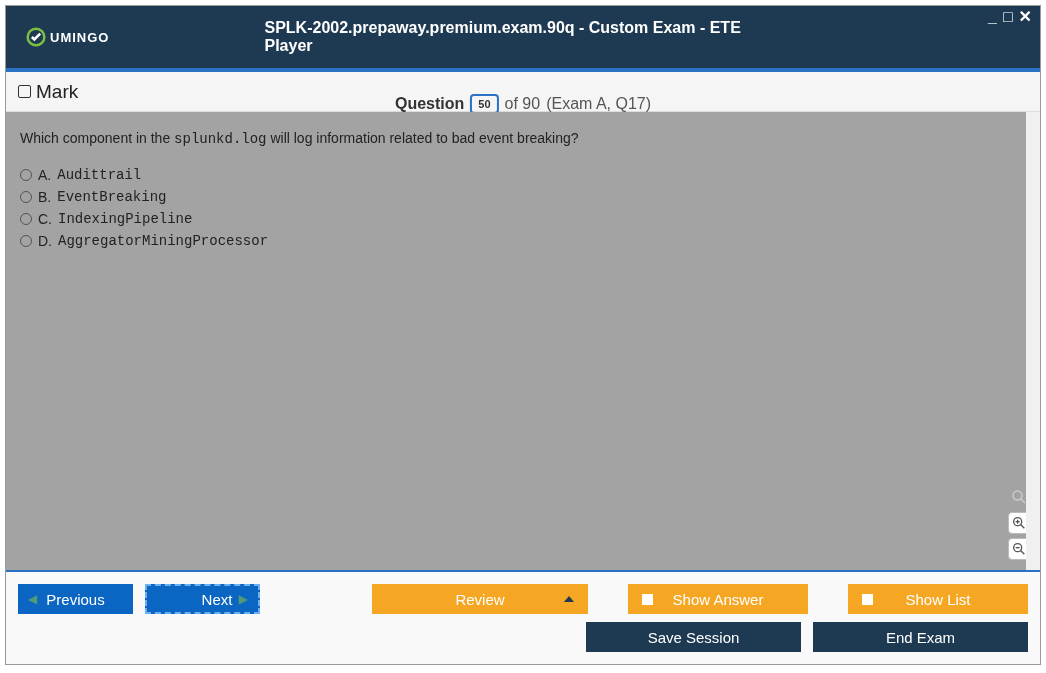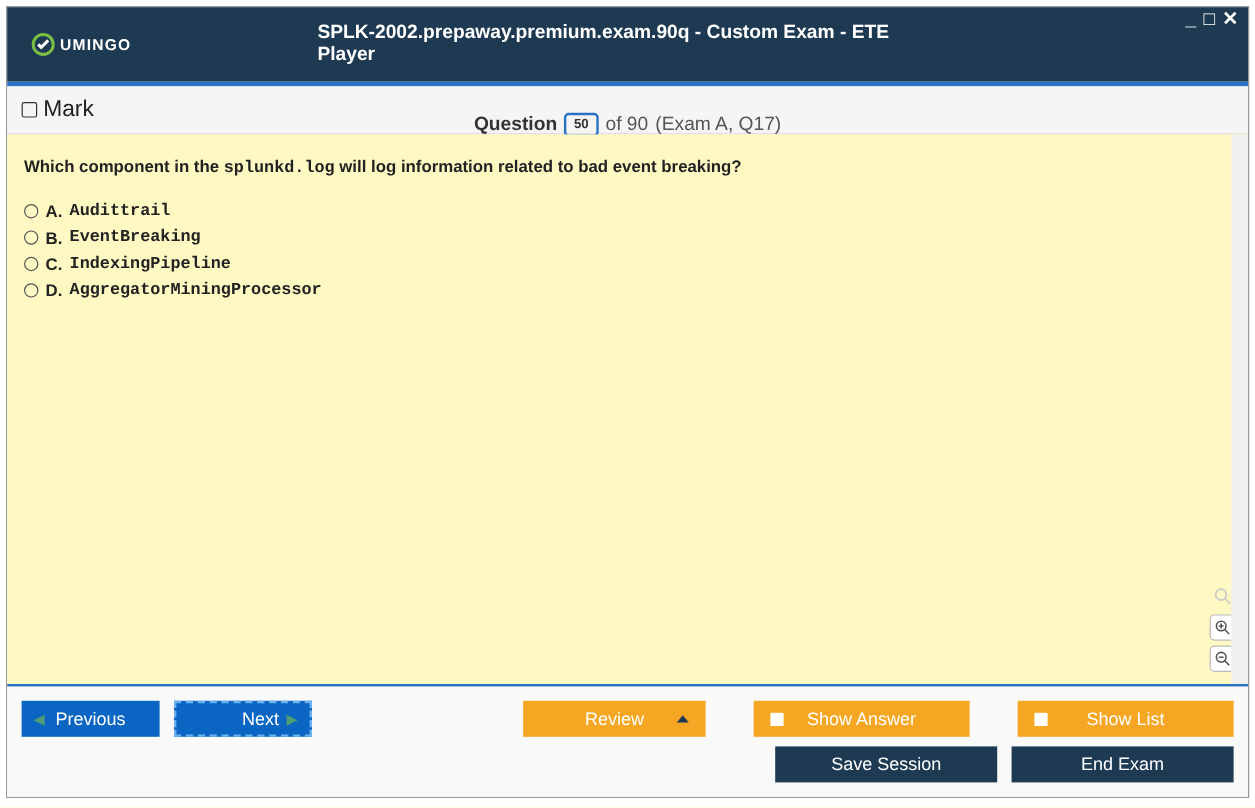--- a/index.html
+++ b/index.html
@@ -114,25 +114,24 @@
 .q-num-box {
   border: 2px solid #2a72c4;
   border-radius: 4px;
   padding: 2px 6px;
   color: #333;
   font-weight: bold;
   font-size: 11px;
 }
 .content {
   flex: 1;
-  background: #fef9c3;
+  background: #a3a3a3;
   padding: 18px 14px;
   position: relative;
   overflow: hidden;
-  font-weight: bold;
 }
 .question-text {
   font-size: 14px;
   color: #222;
   margin-bottom: 20px;
 }
 .mono { font-family: "Courier New", monospace; }
 .options { display: flex; flex-direction: column; gap: 6px; }
 .option {
   display: flex;
@@ -213,21 +212,21 @@
   width: 115px;
   background: #0a66c2;
   gap: 8px;
 }
 .btn-next { border: 2px dashed #6bb0f0; padding-left: 29px; }
 .btn-chevron { font-size: 12px; opacity: 0.6; }
 .btn-prev .btn-chevron.left, .btn-next .btn-chevron.left { color: #7bc043; position: absolute; left: 10px; }
 .btn-prev .btn-chevron.right, .btn-next .btn-chevron.right { color: #7bc043; position: absolute; right: 10px; }
 .spacer { flex: 1; }
 .btn-review {
-  width: 152px;
+  width: 216px;
   background: #f5a623;
   position: relative;
 }
 .btn-review .tri {
   position: absolute;
   right: 14px;
   width: 0; height: 0;
   border-left: 5px solid transparent;
   border-right: 5px solid transparent;
   border-bottom: 6px solid #1e3a52;
@@ -238,21 +237,21 @@
   position: relative;
   margin-left: 28px;
 }
 .btn-show .sq {
   position: absolute;
   left: 14px;
   width: 11px; height: 11px;
   background: #fff;
 }
 .btn-dark {
-  width: 185px;
+  width: 215px;
   background: #1e3a52;
 }
 </style>
 </head>
 <body>
 
 <div class="window">
 
   <div class="titlebar">
     <div class="logo">

